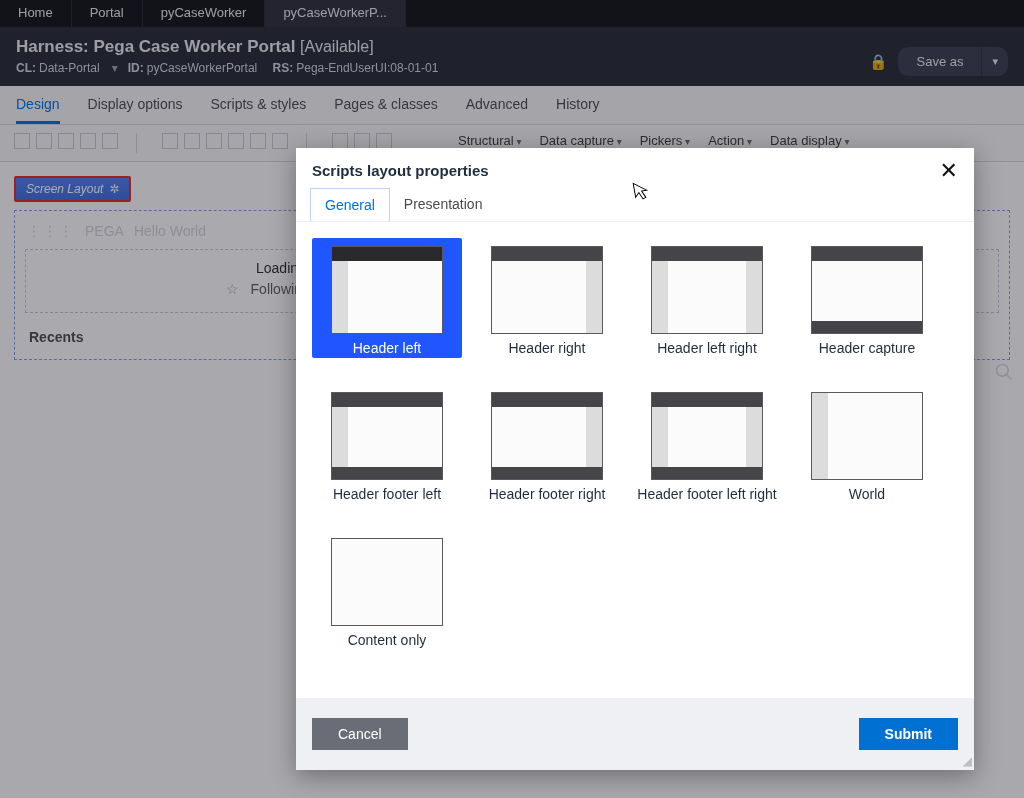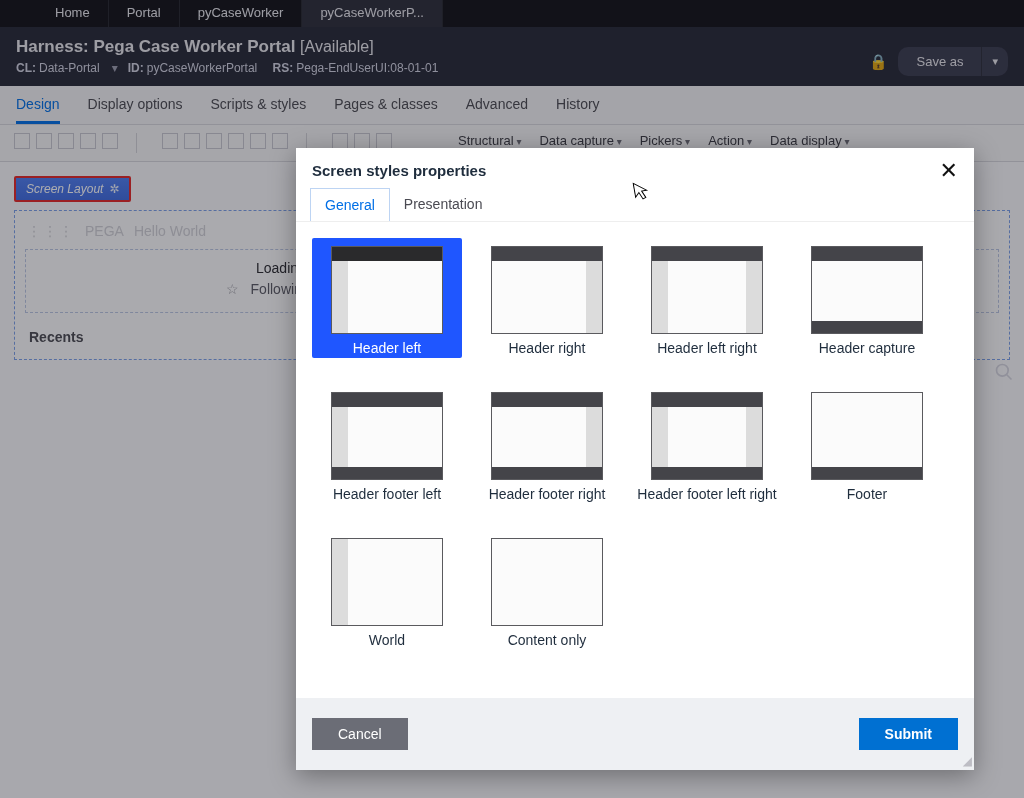--- a/index.html
+++ b/index.html
@@ -14,21 +14,21 @@
   }
 
   
   .modal-scrim {
     position: absolute; inset: 0;
     background: rgba(20,20,30,0.35);
     z-index: 50;
   }
 
   
-  .topbar { display: flex; background: #111218; height: 27px; align-items: stretch; padding-left: 37px;}
+  .topbar { display: flex; background: #111218; height: 27px; align-items: stretch;}
   .topbar .tab {
     color: #e6e6ec; font-size: 13px; padding: 5px 18px;
     border-right: 1px solid #26272f;
     cursor: pointer;
   }
   .topbar .tab.active { background: #2c2d3a; }
 
   
   .headerstrip {
     background: #262837;
@@ -257,21 +257,21 @@
         <circle cx="10" cy="10" r="7"></circle>
         <line x1="15" y1="15" x2="21" y2="21"></line>
       </svg>
   </div>
 </div>
 
 <div class="modal-scrim"></div>
 
 <div class="modal">
   <div class="modal-title">
-    <span>Screen styles properties</span>
+    <span>Scripts layout properties</span>
     <span class="modal-close">✕</span>
   </div>
   <div class="modal-tabs">
     <div class="mtab active">General</div>
     <div class="mtab">Presentation</div>
   </div>
   <div class="modal-body">
     <div class="layout-grid" id="layout-grid">
         <div class="layout-cell selected">
           <div class="thumb">
@@ -321,26 +321,20 @@
         <div class="layout-cell">
           <div class="thumb footer">
             <div class="topband"></div>
             <div class="leftband"></div>
             <div class="rightband"></div>
             <div class="botband"></div>
           </div>
           <div class="lbl">Header footer left right</div>
         </div>
         <div class="layout-cell">
-          <div class="thumb noheader footer">
-            <div class="botband"></div>
-          </div>
-          <div class="lbl">Footer</div>
-        </div>
-        <div class="layout-cell">
           <div class="thumb noheader">
             <div class="leftband full"></div>
           </div>
           <div class="lbl">World</div>
         </div>
         <div class="layout-cell">
           <div class="thumb noheader"></div>
           <div class="lbl">Content only</div>
         </div>
       </div>

